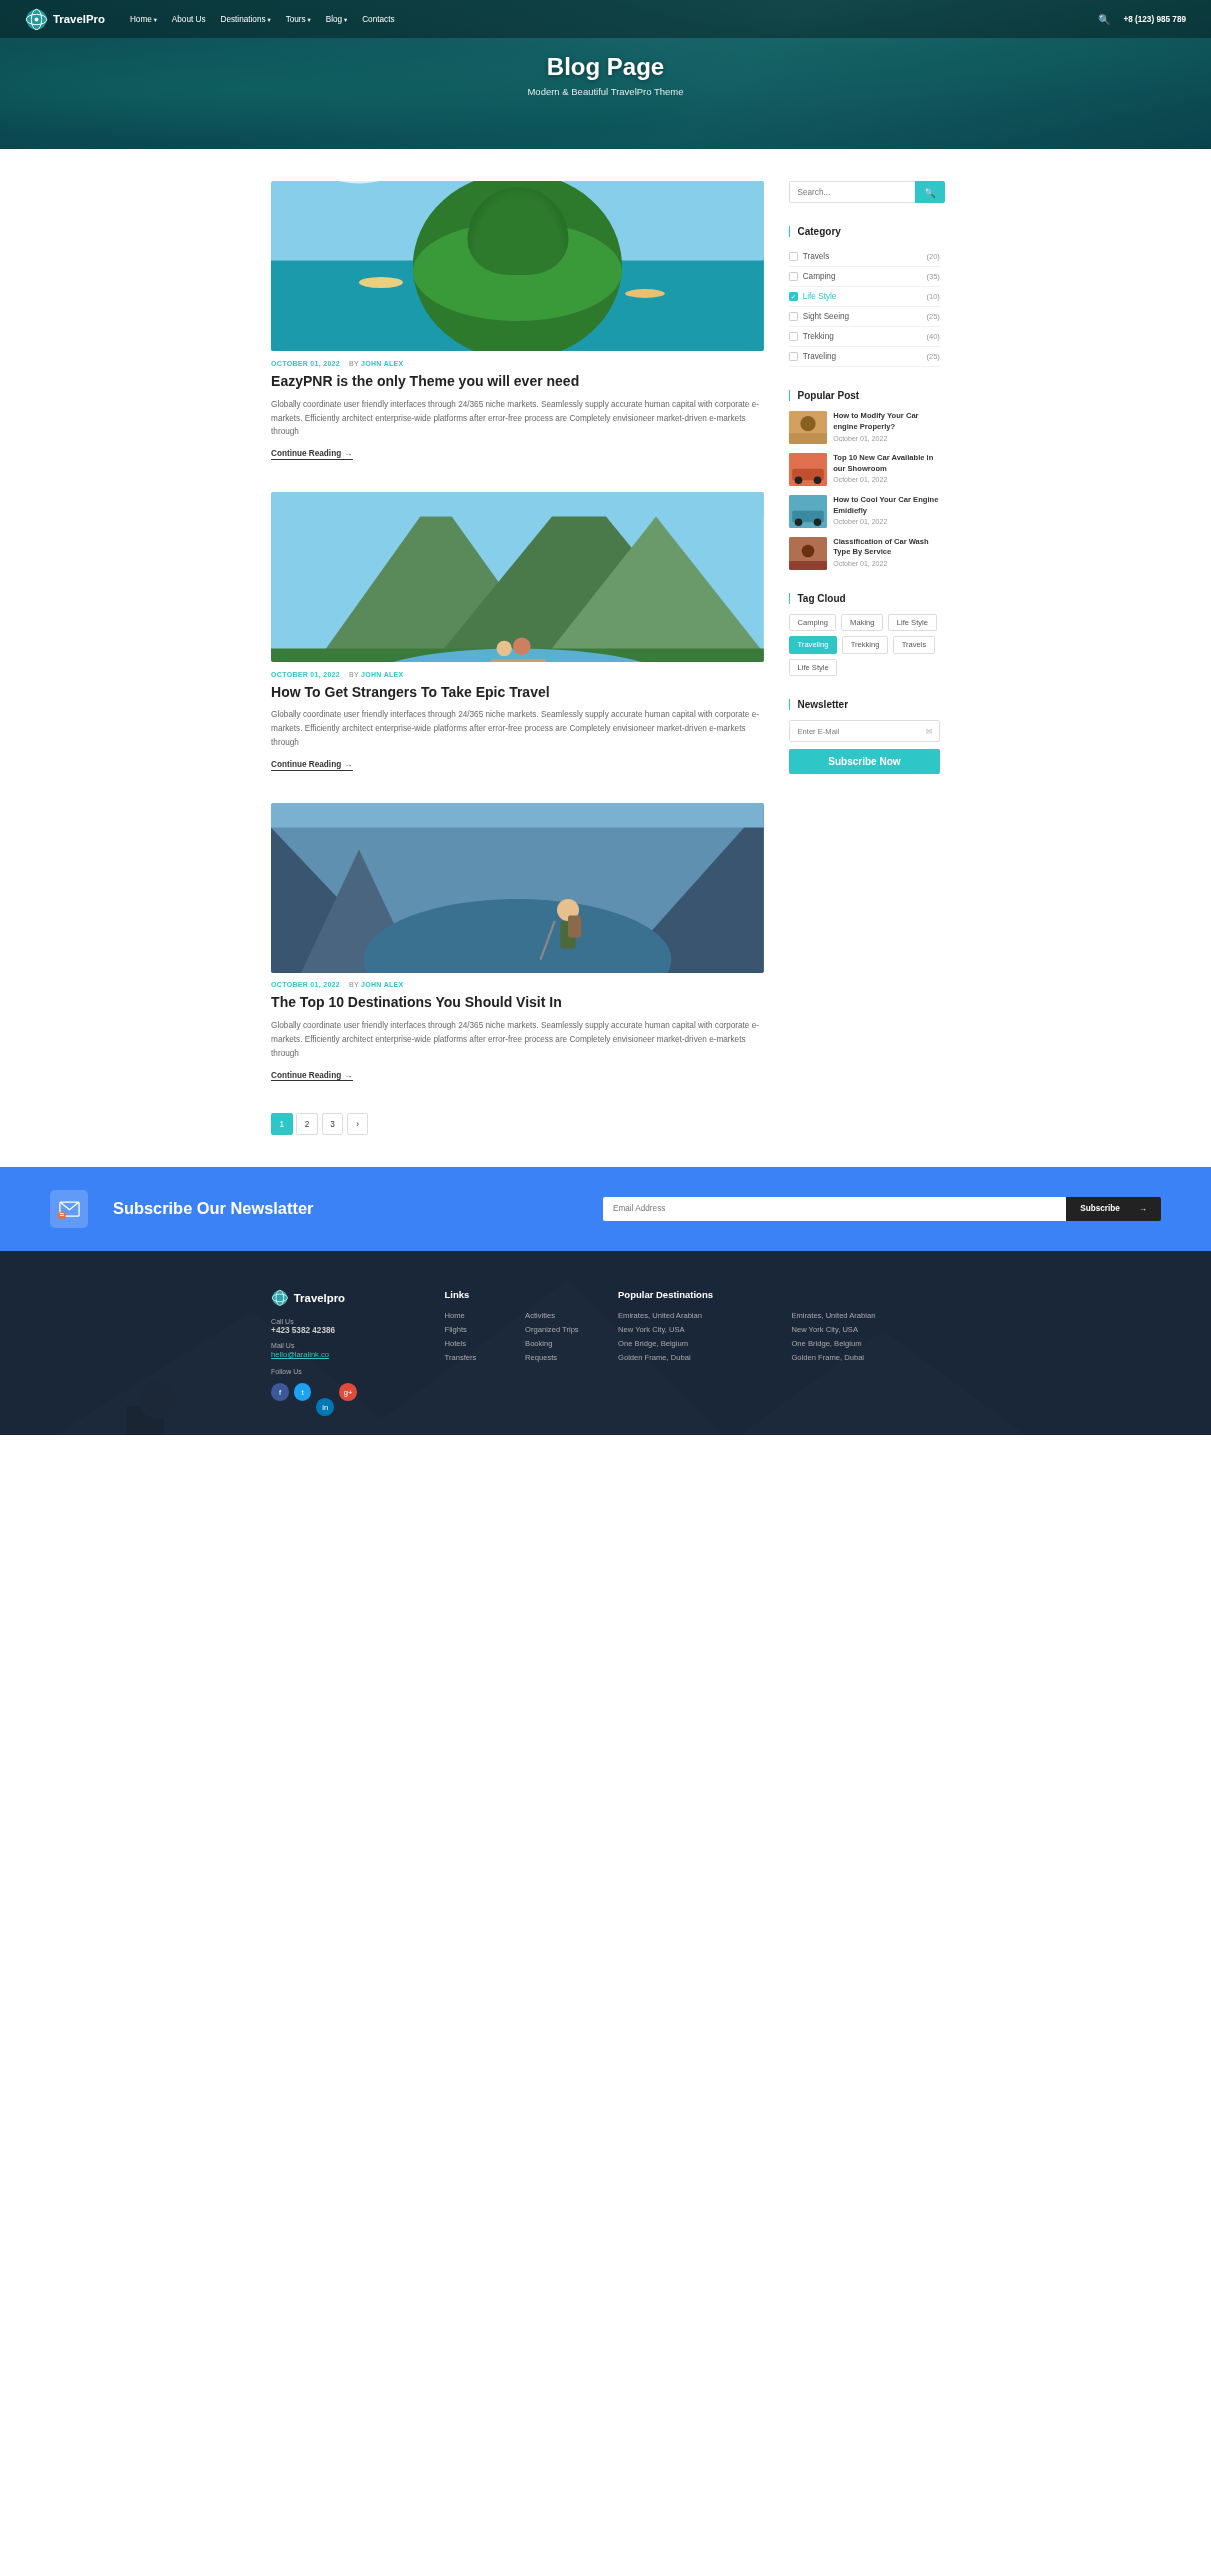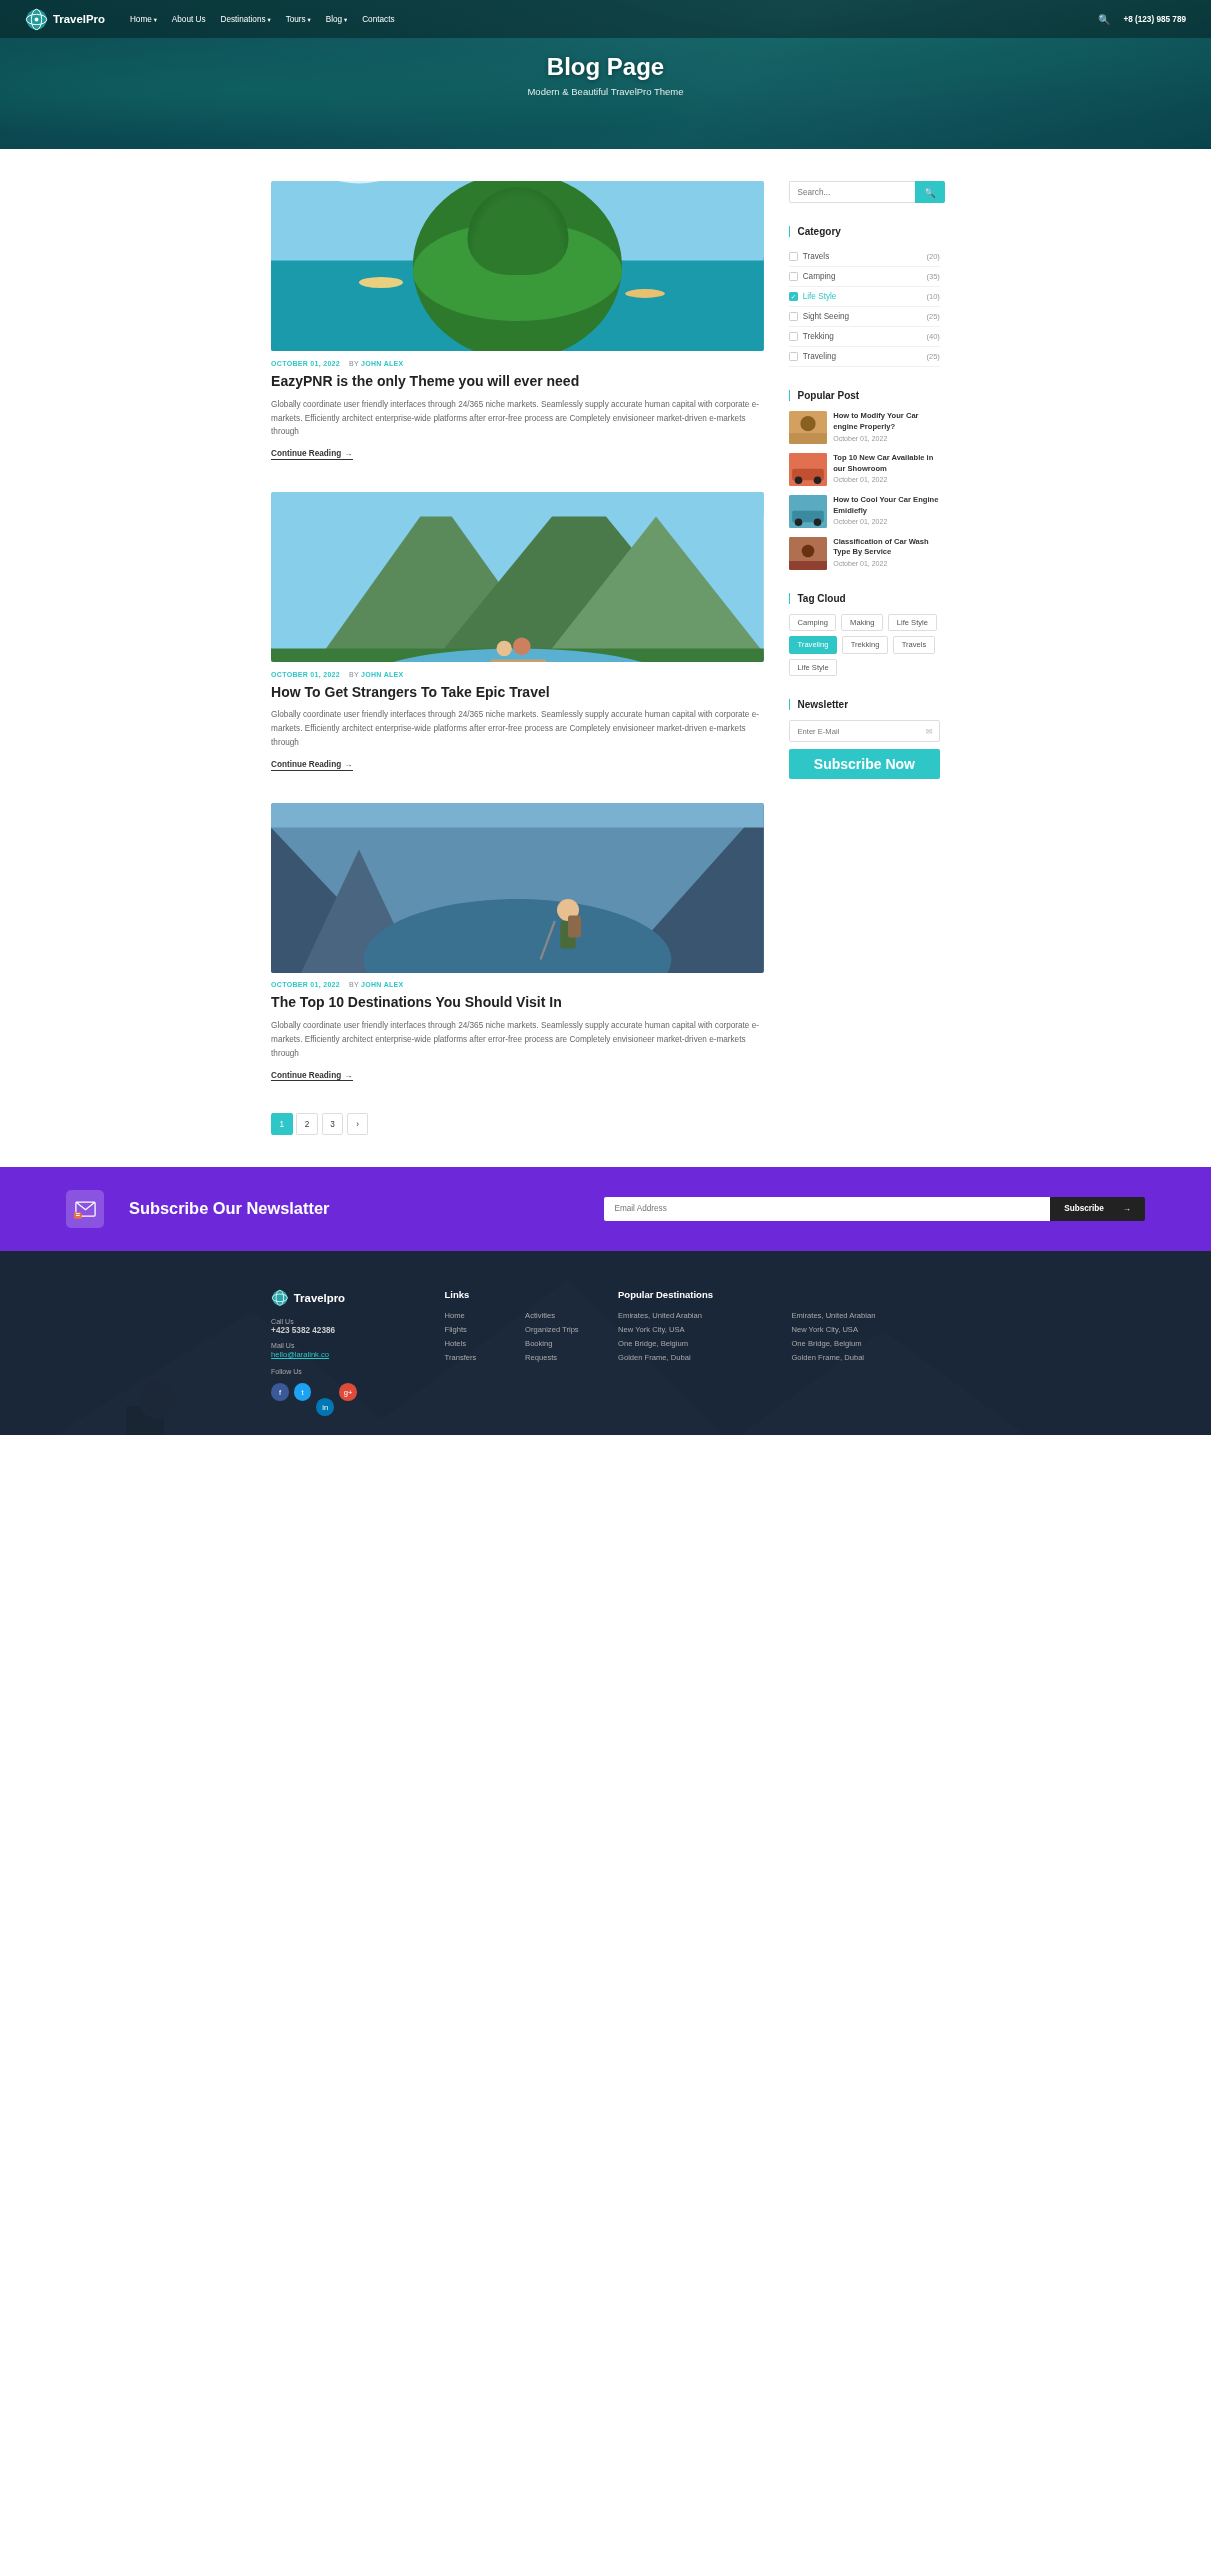--- a/index.html
+++ b/index.html
@@ -128,26 +128,26 @@
       font-size: 7.6px; color: #555; cursor: pointer;
     }
     .tag.active { background: #2ec6c6; border-color: #2ec6c6; color: #fff; }
 
     
     .email-input-wrap { display: flex; border: 0.6px solid #ddd; border-radius: 1.9px; overflow: hidden; margin-bottom: 6.3px; }
     .email-sidebar-input { flex: 1; padding: 5.7px 7.6px; border: none; outline: none; font-size: 7.6px; color: #999; }
     .email-icon { padding: 0 6.3px; display: flex; align-items: center; color: #bbb; font-size: 8.2px; }
     .subscribe-btn-sidebar {
       width: 100%; background: #2ec6c6; color: #fff; border: none; padding: 7px;
-      border-radius: 1.9px; font-size: 14px; font-weight: 600; cursor: pointer; text-align: center;
+      border-radius: 1.9px; font-size: 10px; font-weight: 600; cursor: pointer; text-align: center;
     }
 
     
     .newsletter-banner {
-      background: #6d28d9; padding: 23px 66px;
+      background: #3b82f6; padding: 23px 50px;
       display: flex; align-items: center; gap: 25px;
     }
     .newsletter-icon-wrap { flex-shrink: 0; }
     .newsletter-icon-box {
       width: 38px; height: 38px; background: rgba(255,255,255,0.2);
       border-radius: 5px; display: flex; align-items: center; justify-content: center;
       font-size: 17.7px;
     }
     .newsletter-title { color: #fff; font-size: 16.4px; font-weight: 700; flex: 1; }
     .newsletter-email-wrap { display: flex; gap: 0; flex: 1.2; }

